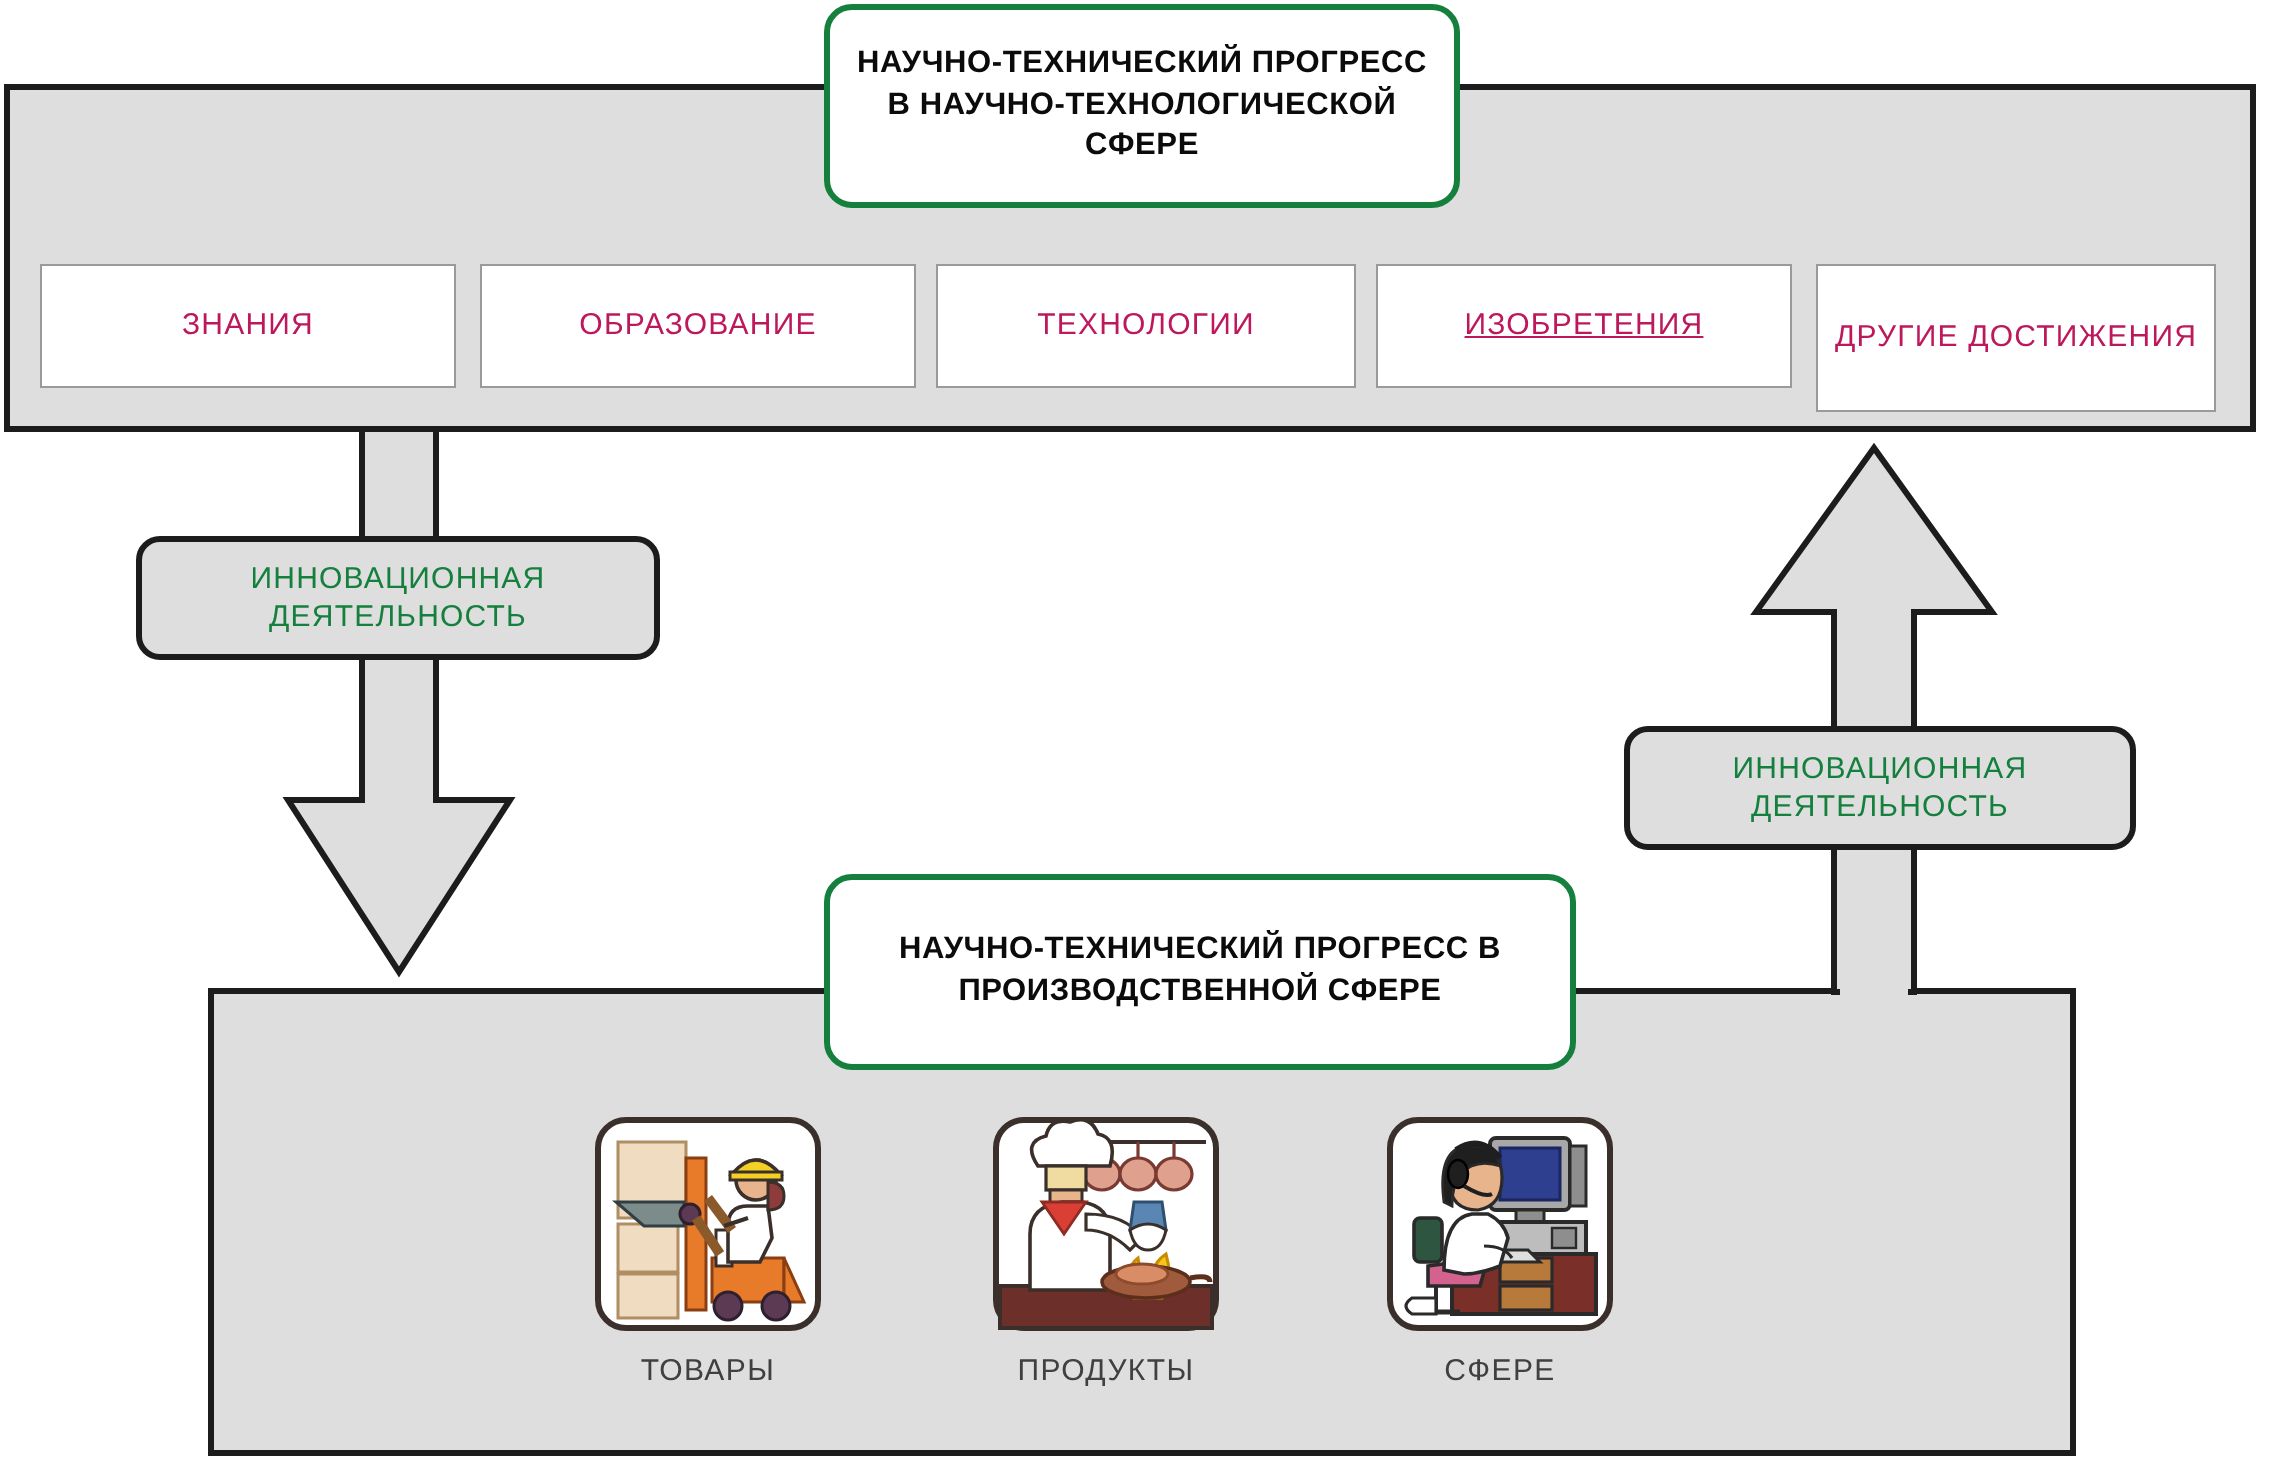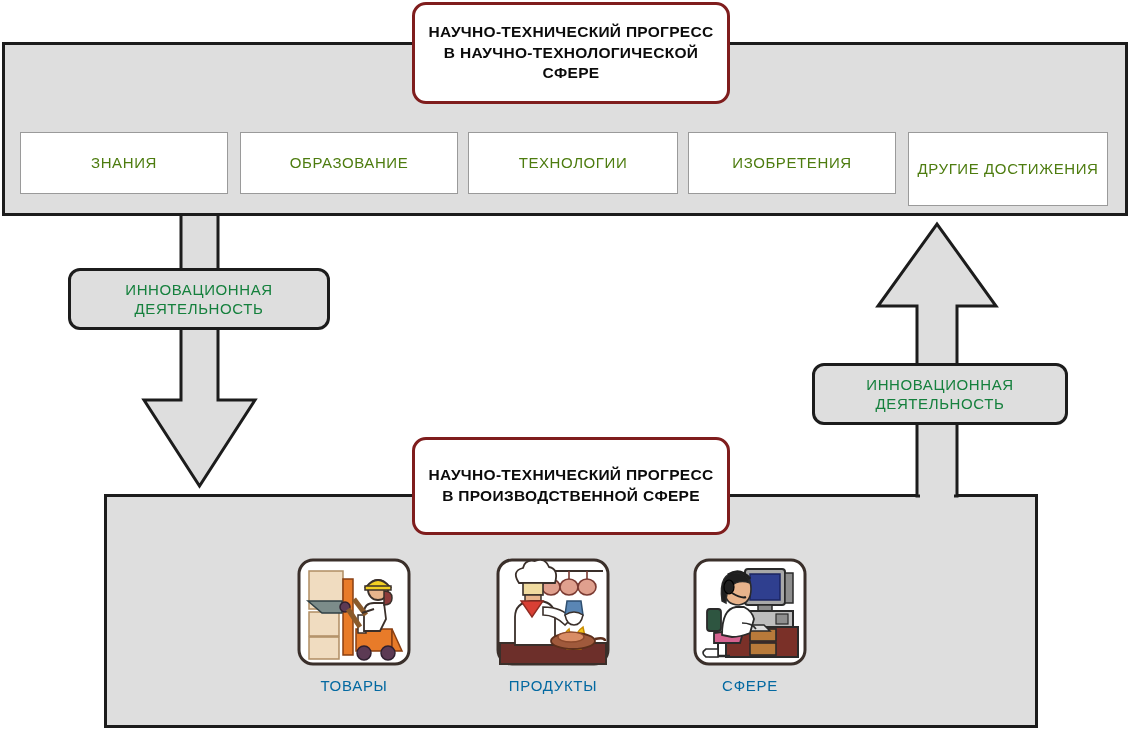--- a/index.html
+++ b/index.html
@@ -42,29 +42,29 @@
     position: absolute;
     background: #ffffff;
     border: 1px solid #9a9a9a;
     box-sizing: border-box;
     display: flex;
     align-items: center;
     justify-content: center;
     text-align: center;
     font-size: 15px;
     letter-spacing: 0.6px;
-    color: #4d7c0f;
+    color: #be185d;
     line-height: 1.25;
     padding: 4px 6px;
   }
   
   .title-box {
     position: absolute;
     background: #ffffff;
-    border: 3px solid #7f1d1d;
+    border: 3px solid #15803d;
     border-radius: 14px;
     box-sizing: border-box;
     display: flex;
     align-items: center;
     justify-content: center;
     text-align: center;
     font-weight: bold;
     font-size: 15.5px;
     letter-spacing: 0.3px;
     line-height: 1.33;
@@ -73,21 +73,21 @@
   }
   #top-title {
     left: 412px;
     top: 2px;
     width: 318px;
     height: 102px;
   }
   #bottom-title {
     left: 412px;
     top: 437px;
-    width: 318px;
+    width: 376px;
     height: 98px;
   }
   
   .arrow-label {
     position: absolute;
     background: #dedede;
     border: 3px solid #1c1c1c;
     border-radius: 12px;
     box-sizing: border-box;
     display: flex;
@@ -120,21 +120,21 @@
   }
   .pic-frame {
     width: 116px;
     height: 110px;
     margin: 0 auto;
   }
   .pic-caption {
     margin-top: 10px;
     font-size: 15px;
     letter-spacing: 0.7px;
-    color: #0369a1;
+    color: #404040;
   }
   #item-goods  { left: 290px; top: 557px; }
   #item-prods  { left: 489px; top: 557px; }
   #item-servs  { left: 686px; top: 557px; }
 </style>
 </head>
 <body>
 
 <div id="stage">
 
@@ -166,21 +166,21 @@
     <rect x="816" y="367" width="248" height="54" fill="#dedede"></rect>
 
     <rect x="920" y="492" width="34" height="12" fill="#dedede"></rect>
   </svg>
 
   <div class="panel" id="top-panel"></div>
 
   <div class="kbox" style="left:20px;  top:132px; width:208px; height:62px;">ЗНАНИЯ</div>
   <div class="kbox" style="left:240px; top:132px; width:218px; height:62px;">ОБРАЗОВАНИЕ</div>
   <div class="kbox" style="left:468px; top:132px; width:210px; height:62px;">ТЕХНОЛОГИИ</div>
-  <div class="kbox" style="left:688px; top:132px; width:208px; height:62px;">ИЗОБРЕТЕНИЯ</div>
+  <div class="kbox" style="left:688px; top:132px; width:208px; height:62px;text-decoration:underline;">ИЗОБРЕТЕНИЯ</div>
   <div class="kbox" style="left:908px; top:132px; width:200px; height:74px;">ДРУГИЕ ДОСТИЖЕНИЯ</div>
 
   <div class="title-box" id="top-title">НАУЧНО-ТЕХНИЧЕСКИЙ ПРОГРЕСС В НАУЧНО-ТЕХНОЛОГИЧЕСКОЙ СФЕРЕ</div>
 
   <div class="title-box" id="bottom-title">НАУЧНО-ТЕХНИЧЕСКИЙ ПРОГРЕСС В ПРОИЗВОДСТВЕННОЙ СФЕРЕ</div>
 
   <div class="arrow-label" id="left-arrow-label">ИННОВАЦИОННАЯ ДЕЯТЕЛЬНОСТЬ</div>
 
   <div class="arrow-label" id="right-arrow-label">ИННОВАЦИОННАЯ ДЕЯТЕЛЬНОСТЬ</div>
 

